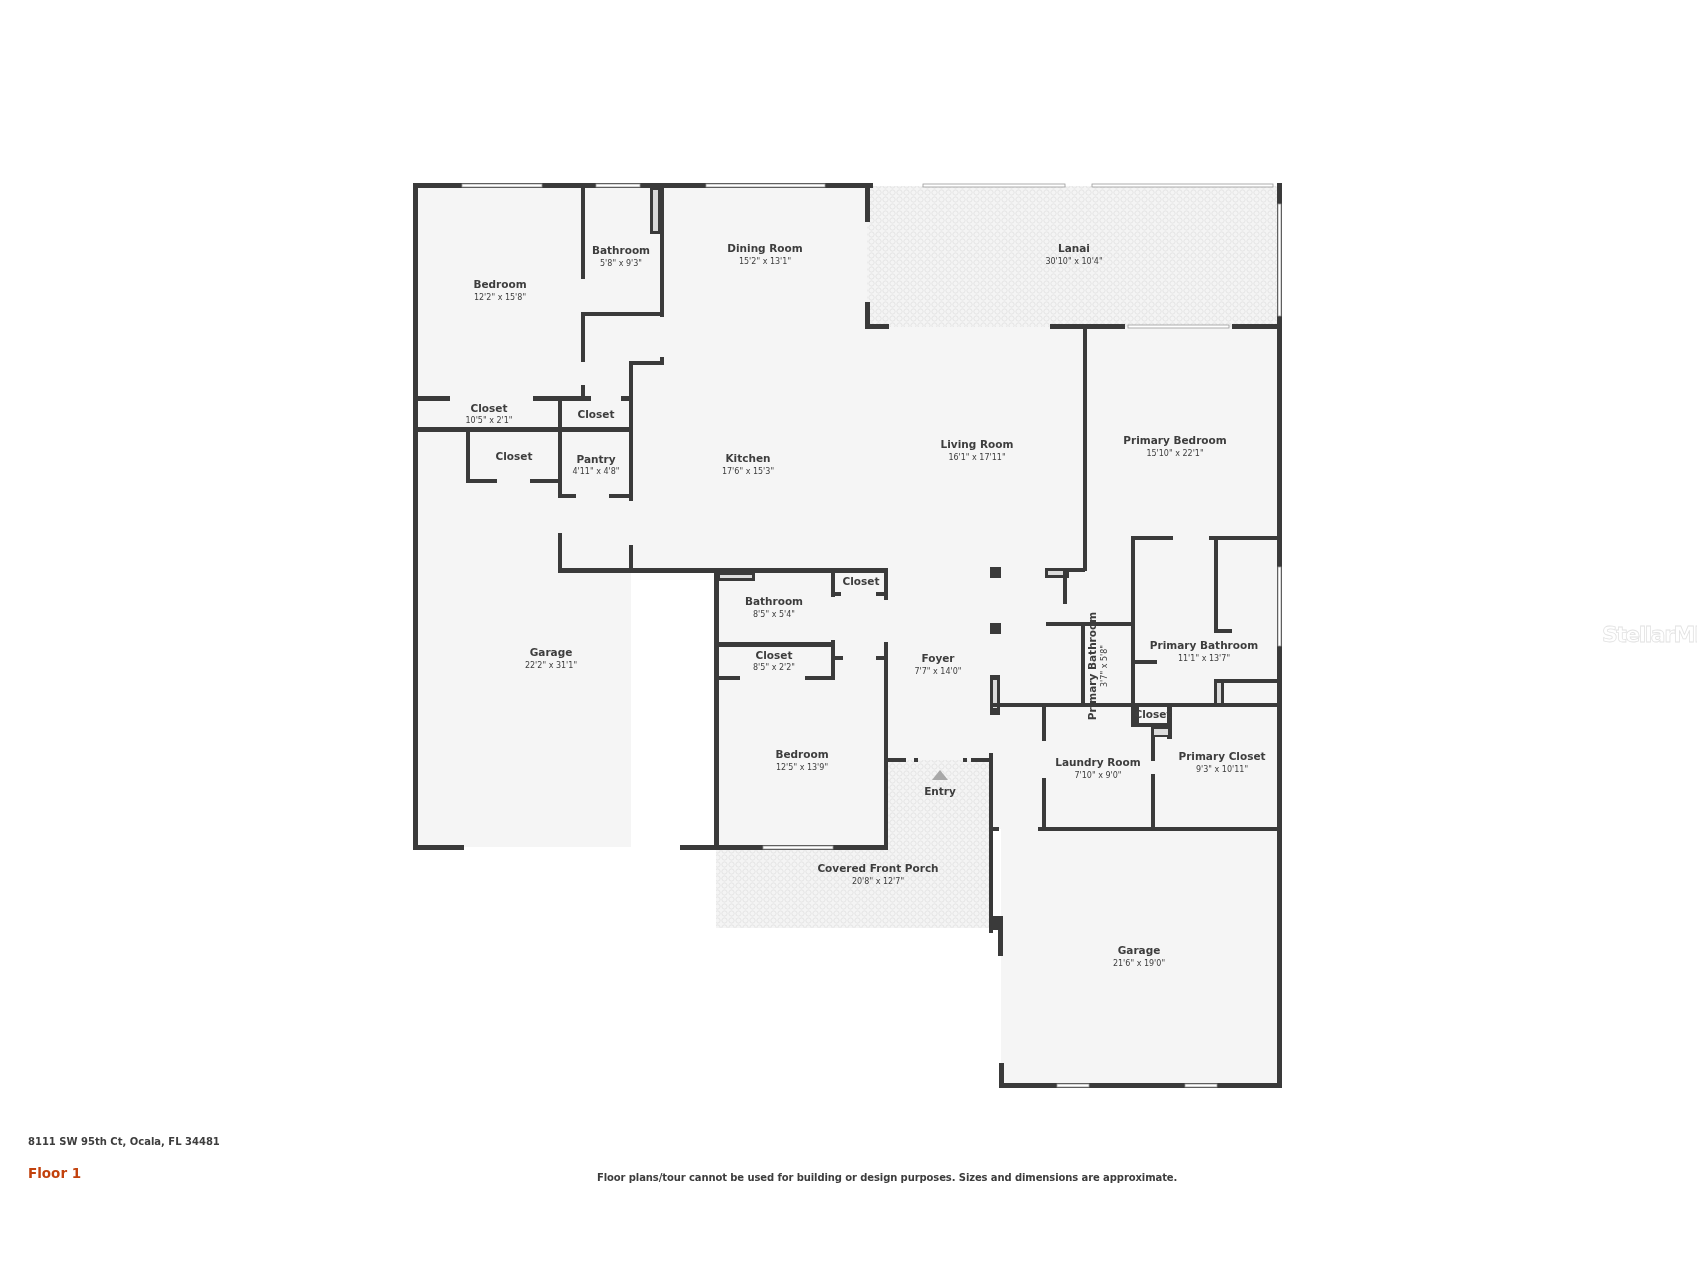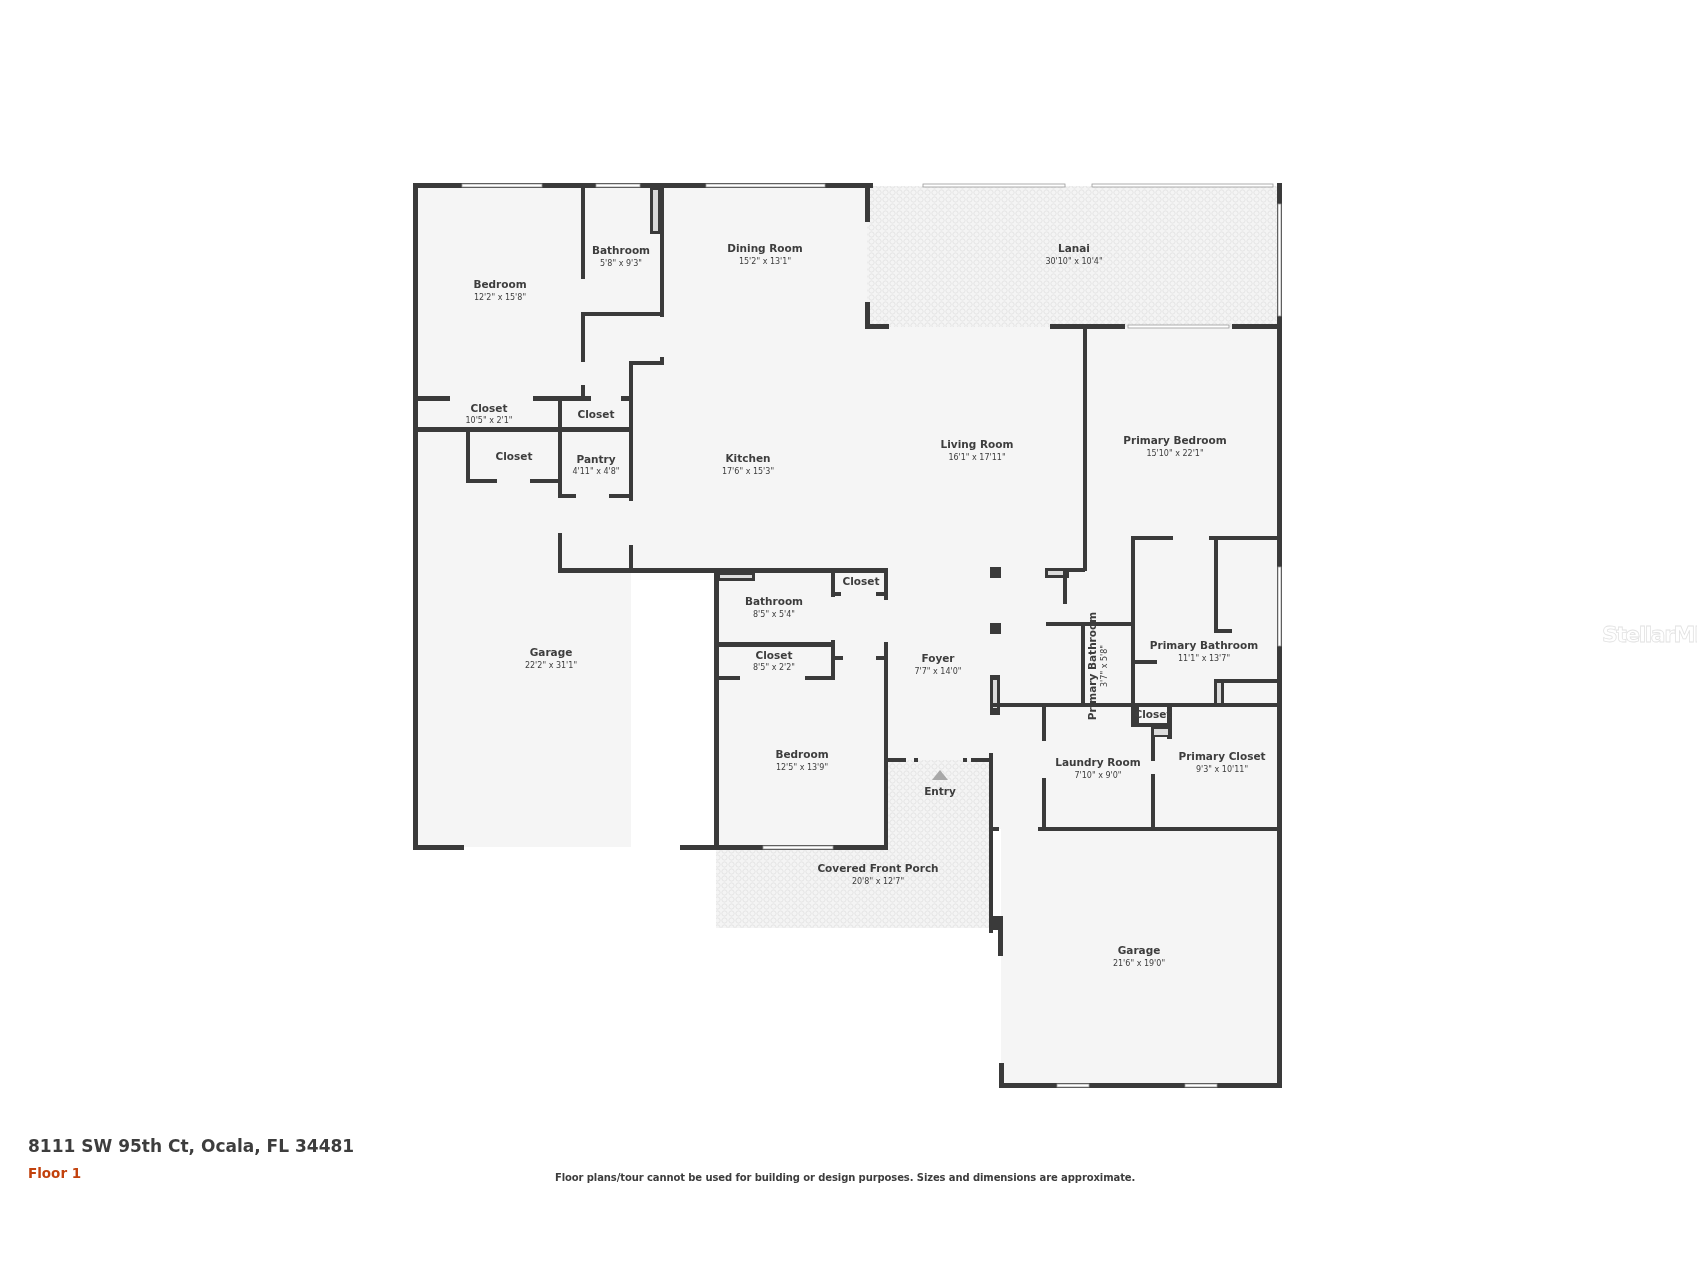--- a/index.html
+++ b/index.html
@@ -1,22 +1,22 @@
 <!DOCTYPE html>
 <html><head>
 <meta charset="utf-8">
 <style>
   html, body { margin: 0; padding: 0; background: #ffffff; }
   body { width: 1697px; height: 1272px; position: relative; overflow: hidden; font-family: "DejaVu Sans", sans-serif; }
   #plan { position: absolute; left: 0; top: 0; }
   .room-name { font-family: "DejaVu Sans", sans-serif; font-size: 10.5px; font-weight: bold; fill: #3d3d3d; text-anchor: middle; }
   .room-dim { font-family: "DejaVu Sans", sans-serif; font-size: 8px; fill: #3d3d3d; text-anchor: middle; }
-  .footer-address { position: absolute; left: 28px; top: 1136px; font-size: 17px; font-weight: bold; color: #3d3d3d; }
+  .footer-address { position: absolute; left: 28px; top: 1136px; font-size: 10px; font-weight: bold; color: #3d3d3d; }
   .footer-floor { position: absolute; left: 28px; top: 1165px; font-size: 13.5px; font-weight: bold; color: #c2410c; }
-  .disclaimer { position: absolute; left: 555px; top: 1172px; font-size: 10px; font-weight: bold; color: #3d3d3d; letter-spacing: -0.1px; }
+  .disclaimer { position: absolute; left: 597px; top: 1172px; font-size: 10px; font-weight: bold; color: #3d3d3d; letter-spacing: -0.1px; }
   .watermark { position: absolute; left: 1602px; top: 622px; font-size: 22px; font-weight: bold; color: transparent; -webkit-text-stroke: 0.8px #e2e2e2; letter-spacing: -1.5px; }
 </style>
 </head>
 <body>
 
 <svg id="plan" width="1697" height="1272" viewBox="0 0 1697 1272" xmlns="http://www.w3.org/2000/svg">
   <defs>
     <pattern id="tile" width="7" height="7" patternUnits="userSpaceOnUse">
       <rect width="7" height="7" fill="#f4f4f4"></rect>
       <circle cx="3.5" cy="3.5" r="2.6" fill="none" stroke="#e0e0e0" stroke-width="0.8"></circle>

